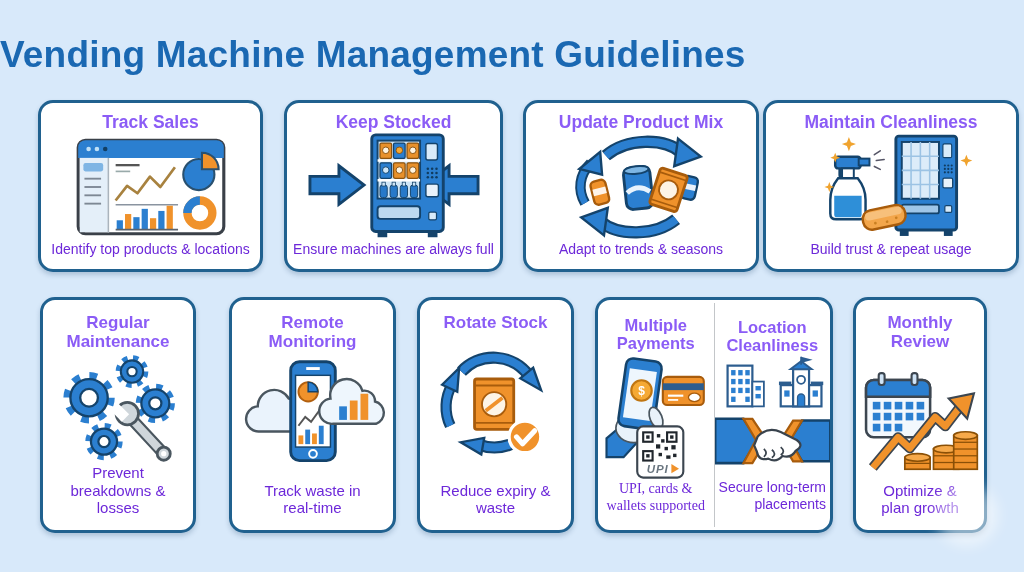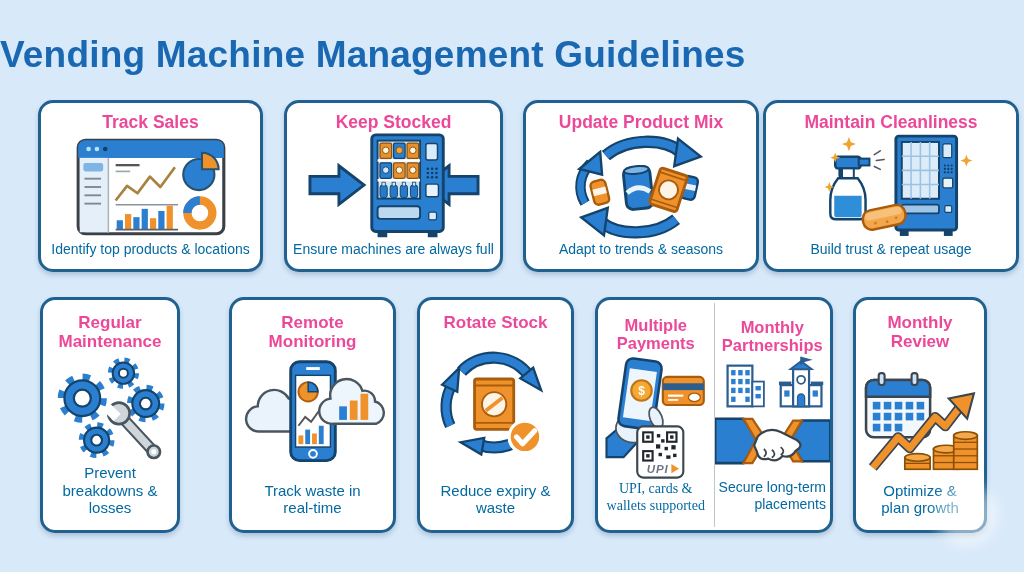--- a/index.html
+++ b/index.html
@@ -19,33 +19,33 @@
     box-shadow:0 3px 5px rgba(20,60,100,.22);
     display:flex; flex-direction:column; align-items:center;
     box-sizing:border-box;
   }
   .r1{top:100px; height:172px;}
   .r2{top:297px; height:236px;}
   #c1{left:38px;  width:225px;}
   #c2{left:284px; width:219px;}
   #c3{left:523px; width:236px;}
   #c4{left:763px; width:256px;}
-  #c5{left:40px;  width:140px;}
+  #c5{left:40px;  width:156px;}
   #c6{left:229px; width:167px;}
   #c7{left:417px; width:157px;}
   #c8{left:595px; width:238px; flex-direction:row; padding:0;}
   #c9{left:853px; width:134px;}
   .card-title{
-    font-weight:bold; color:#ec4899; text-align:center;
+    font-weight:bold; color:#8b5cf6; text-align:center;
     line-height:1.13; padding:10px 4px 0 4px; font-size:17.5px;
   }
   .r2 .card-title{font-size:17px; padding-top:13px;}
   .icon-wrap{flex:1; display:flex; align-items:center; justify-content:center; width:100%; overflow:hidden;}
   .card-sub{
-    color:#0369a1; text-align:center; line-height:1.18;
+    color:#6d28d9; text-align:center; line-height:1.18;
     font-size:14px; padding:0 4px; margin-bottom:11px;
   }
   .r2 .card-sub{font-size:15px; margin-bottom:13px;}
   .half{flex:1; display:flex; flex-direction:column; align-items:center; min-width:0;}
   .half-left{border-right:1.5px solid #c3c6c9;}
   .half .card-title{font-size:16.5px;}
   .half .card-sub{font-size:14px;}
   .sub-c5{max-width:104px;} .sub-c6{max-width:122px;} .sub-c7{max-width:112px;}
   .sub-c8a{max-width:100px;font-family:Liberation Serif, serif;} .sub-c8b{max-width:122px;text-align:right;} .sub-c9{max-width:104px;}
   .watermark{
@@ -365,21 +365,21 @@
             <rect x="72" y="120" width="5" height="4"></rect>
               <rect x="80" y="118" width="4" height="4"></rect>
           </g>
           <text x="62" y="141" text-anchor="middle" font-size="13.5" font-weight="bold" font-style="italic" fill="#6a7680" letter-spacing="1">UPI</text>
           <polygon points="78,130 87,135.5 78,141" fill="#f0922b"></polygon>
         </svg>
       </div>
       <div class="card-sub sub-c8a">UPI, cards &amp; wallets supported</div>
     </div>
     <div class="half">
-      <div class="card-title">Monthly Partnerships</div>
+      <div class="card-title">Location Cleanliness</div>
       <div class="icon-wrap">
         <svg width="118" height="124" viewBox="0 0 130 140">
           <rect x="14" y="12" width="28" height="46" fill="#fff" stroke="#2c5d8f" stroke-width="2.5"></rect>
           <g fill="#2b7fd0">
             <rect x="18" y="17" width="5" height="6"></rect>
               <rect x="26" y="17" width="5" height="6"></rect>
               <rect x="34" y="17" width="5" height="6"></rect>
             <rect x="18" y="27" width="5" height="6"></rect>
               <rect x="26" y="27" width="5" height="6"></rect>
               <rect x="34" y="27" width="5" height="6"></rect>

